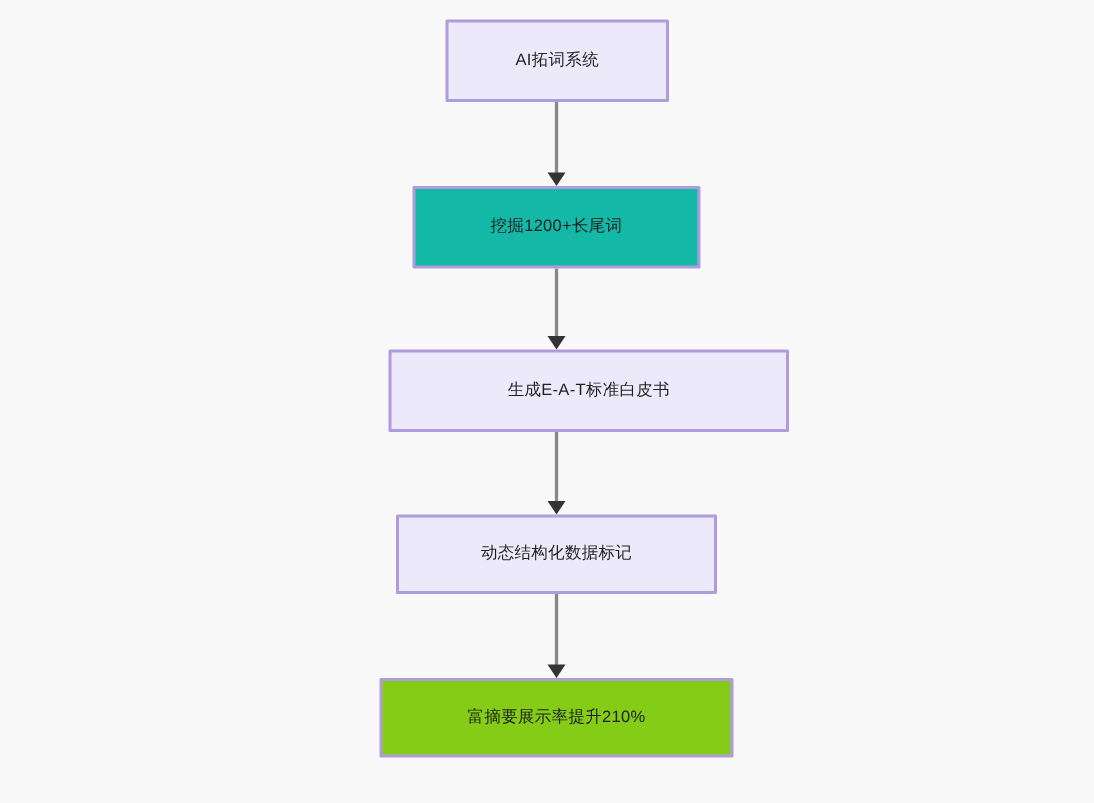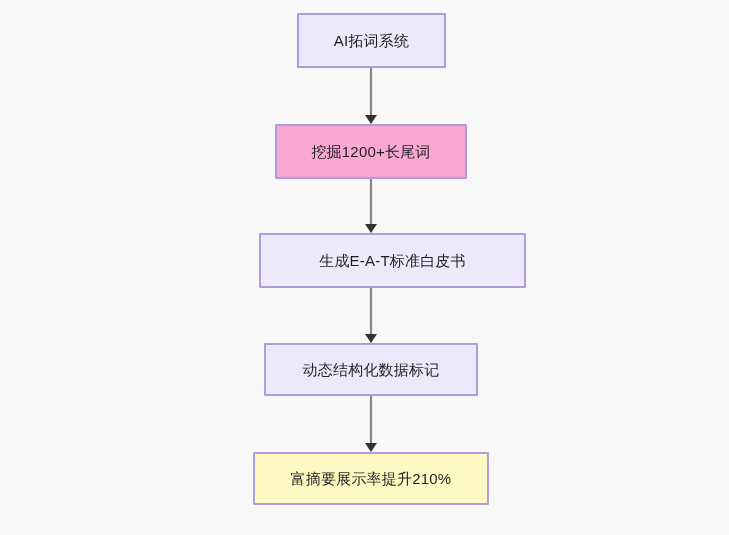--- a/index.html
+++ b/index.html
@@ -21,21 +21,21 @@
   .node {
     position: absolute;
     box-sizing: border-box;
     background: #ece9fb;
     border: 2px solid #b09cdc;
     border-radius: 1px;
     display: flex;
     align-items: center;
     justify-content: center;
     color: #1f1f1f;
-    font-size: 15px;
+    font-size: 11px;
     line-height: 1.2;
     letter-spacing: 0.2px;
     white-space: nowrap;
   }
   .node-label {
     display: block;
   }
   .edge {
     position: absolute;
   }
@@ -68,25 +68,25 @@
     </div>
     <div class="edge" style="left: 361px; top: 396px; width: 20px; height: 56px;">
       <svg width="20" height="56" viewBox="0 0 20 56">
         <line x1="10" y1="0" x2="10" y2="48" stroke="#888888" stroke-width="2.2"></line>
         <polygon points="4,47 16,47 10,56" fill="#333333"></polygon>
       </svg>
     </div>
     <div class="node" style="left: 297px; top: 13px; width: 149px; height: 55px; background: rgb(236, 233, 251); border-color: rgb(176, 156, 220); color: rgb(31, 31, 31);">
       <span class="node-label">AI拓词系统</span>
     </div>
-    <div class="node" style="left: 275px; top: 124px; width: 192px; height: 55px; background: #f9a8d4; border-color: rgb(176, 156, 220); color: rgb(31, 31, 31);">
+    <div class="node" style="left: 275px; top: 124px; width: 192px; height: 55px; background: #14b8a6; border-color: rgb(176, 156, 220); color: rgb(31, 31, 31);">
       <span class="node-label">挖掘1200+长尾词</span>
     </div>
     <div class="node" style="left: 259px; top: 233px; width: 267px; height: 55px; background: rgb(236, 233, 251); border-color: rgb(176, 156, 220); color: rgb(31, 31, 31);">
       <span class="node-label">生成E-A-T标准白皮书</span>
     </div>
     <div class="node" style="left: 264px; top: 343px; width: 214px; height: 53px; background: rgb(236, 233, 251); border-color: rgb(176, 156, 220); color: rgb(31, 31, 31);">
       <span class="node-label">动态结构化数据标记</span>
     </div>
-    <div class="node" style="left: 253px; top: 452px; width: 236px; height: 53px; background: #fef9c3; border-color: rgb(176, 156, 220); color: rgb(31, 31, 31);">
+    <div class="node" style="left: 253px; top: 452px; width: 236px; height: 53px; background: #84cc16; border-color: rgb(176, 156, 220); color: rgb(31, 31, 31);">
       <span class="node-label">富摘要展示率提升210%</span>
     </div>
   </div>
 
 </body></html>

